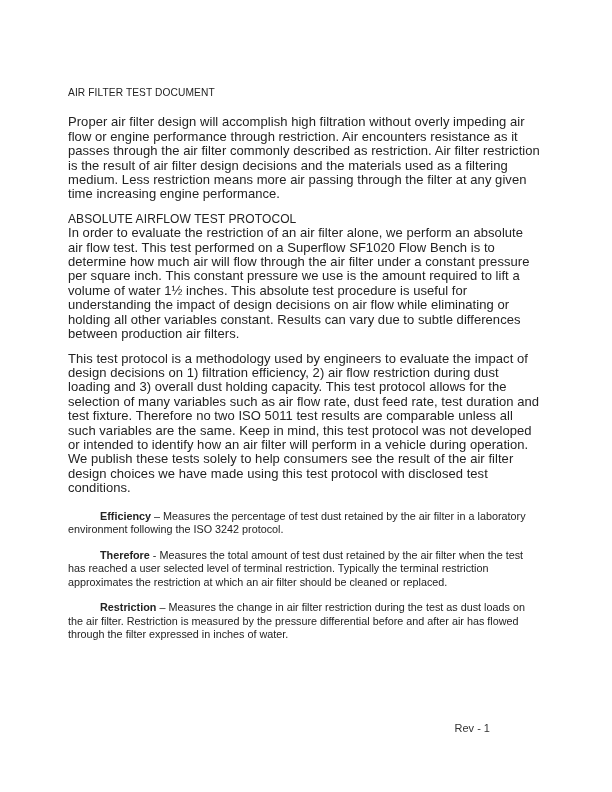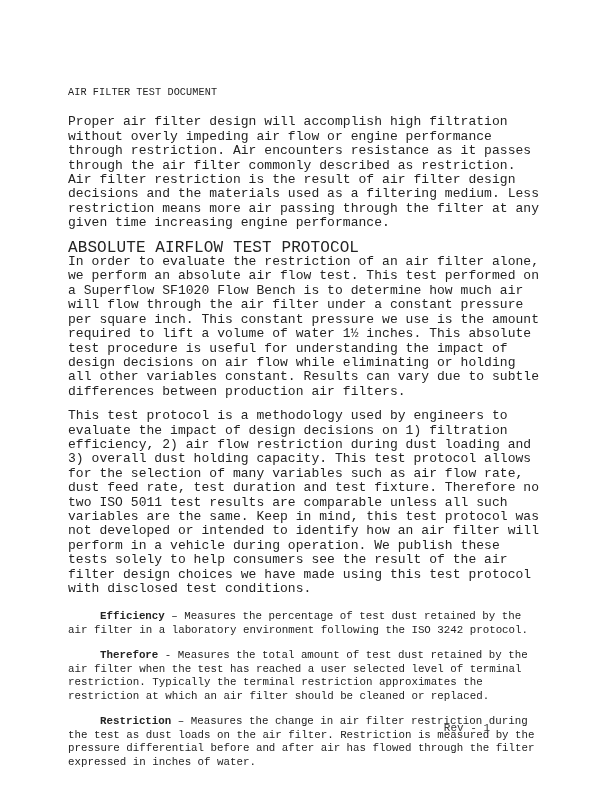--- a/index.html
+++ b/index.html
@@ -6,39 +6,39 @@
     margin: 0;
     padding: 0;
     background: #ffffff;
   }
   .page {
     position: relative;
     width: 562px;
     height: 792px;
     background: #ffffff;
     overflow: hidden;
-    font-family: Liberation Mono, monospace;
+    font-family: Liberation Sans, sans-serif;
     color: #232323;
   }
   .doc {
     position: absolute;
     left: 68px;
     top: 86px;
     width: 473px;
   }
   
   .doc-title {
     font-size: 10.2px;
     line-height: 14.4px;
     margin: 0 0 15px 0;
     font-weight: 400;
     letter-spacing: 0.1px;
   }
   .sec-heading {
-    font-size: 16px;
+    font-size: 12px;
     line-height: 14.4px;
     margin: 0;
     font-weight: 400;
     letter-spacing: 0.1px;
   }
   .sec-body {
     font-size: 13px;
     line-height: 14.4px;
     margin: 0 0 10px 0;
     letter-spacing: 0.05px;

